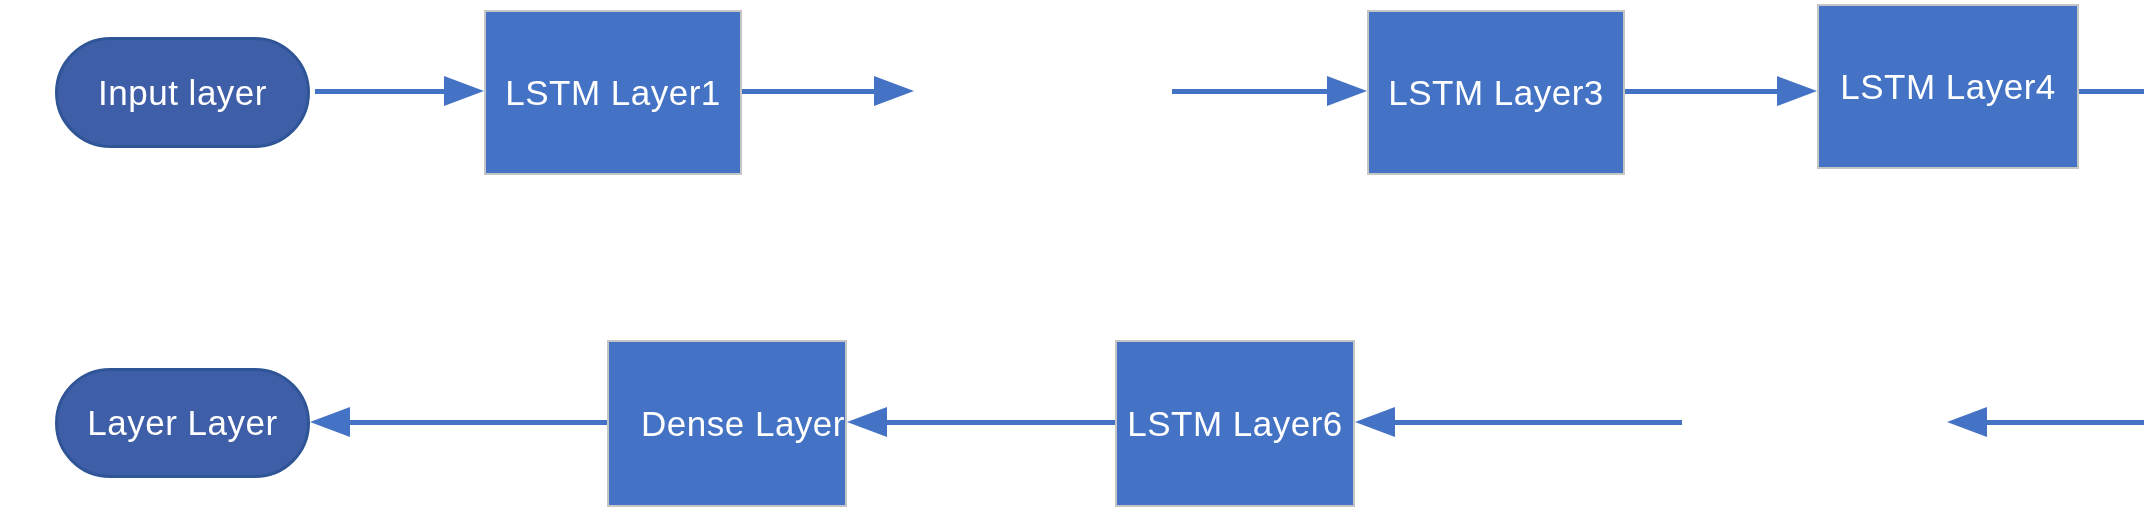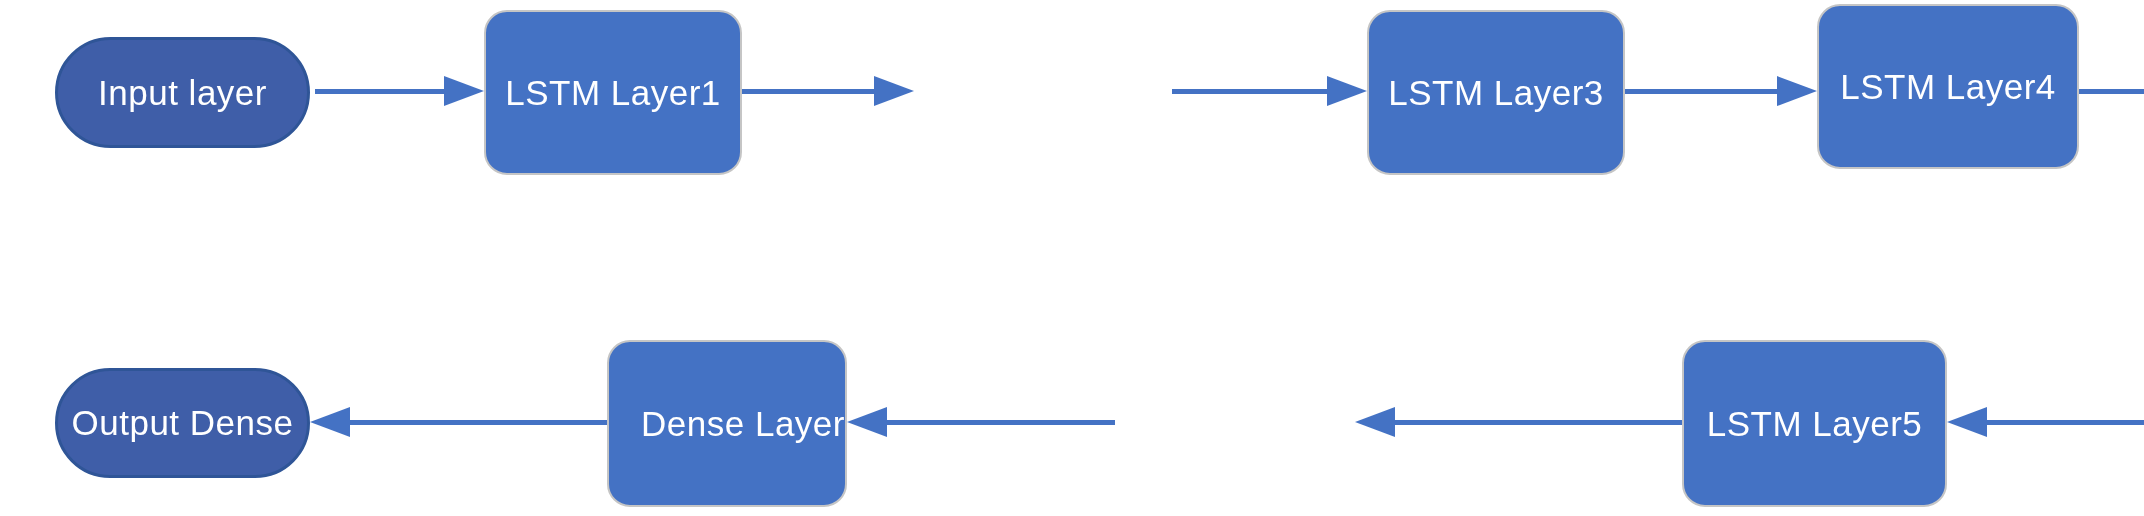--- a/index.html
+++ b/index.html
@@ -12,21 +12,20 @@
     margin-left:37px;
   }
   .node{
     position:absolute;
     display:flex;align-items:center;justify-content:center;
     color:var(--text,#ffffff);
     font-size:35px;
     text-align:center;
     box-sizing:border-box;
     letter-spacing:0.5px;
-    border-radius:23px;
   }
   .terminal{
     background:var(--terminal-fill,#3F5EA8);
     border:3px solid var(--terminal-border,#2F5597);
     border-radius:58px;
   }
   .process{
     background:var(--process-fill,#4472C4);
     border:2px solid var(--process-border,#C5C5C5);
   }
@@ -83,28 +82,28 @@
   </div>
   <div id="n-lstm1" class="node process">
     <span>LSTM Layer1</span>
   </div>
   <div id="n-lstm3" class="node process">
     <span>LSTM Layer3</span>
   </div>
   <div id="n-lstm4" class="node process">
     <span>LSTM Layer4</span>
   </div>
-  <div id="n-lstm5" class="node process">
-    <span>LSTM Layer5</span>
+  <div id="n-lstm6" class="node process">
+    <span>LSTM Layer6</span>
   </div>
   <div id="n-dense" class="node process">
     <span>Dense Layer</span>
   </div>
   <div id="n-output" class="node terminal">
-    <span>Output Dense</span>
+    <span>Layer Layer</span>
   </div>
 
   <div id="e1-line" class="seg h"></div>
   <div id="e1-head" class="head head-right"></div>
 
   <div id="e2-line" class="seg h"></div>
   <div id="e2-head" class="head head-right"></div>
 
   <div id="e3-line" class="seg h"></div>
   <div id="e3-head" class="head head-right"></div>

